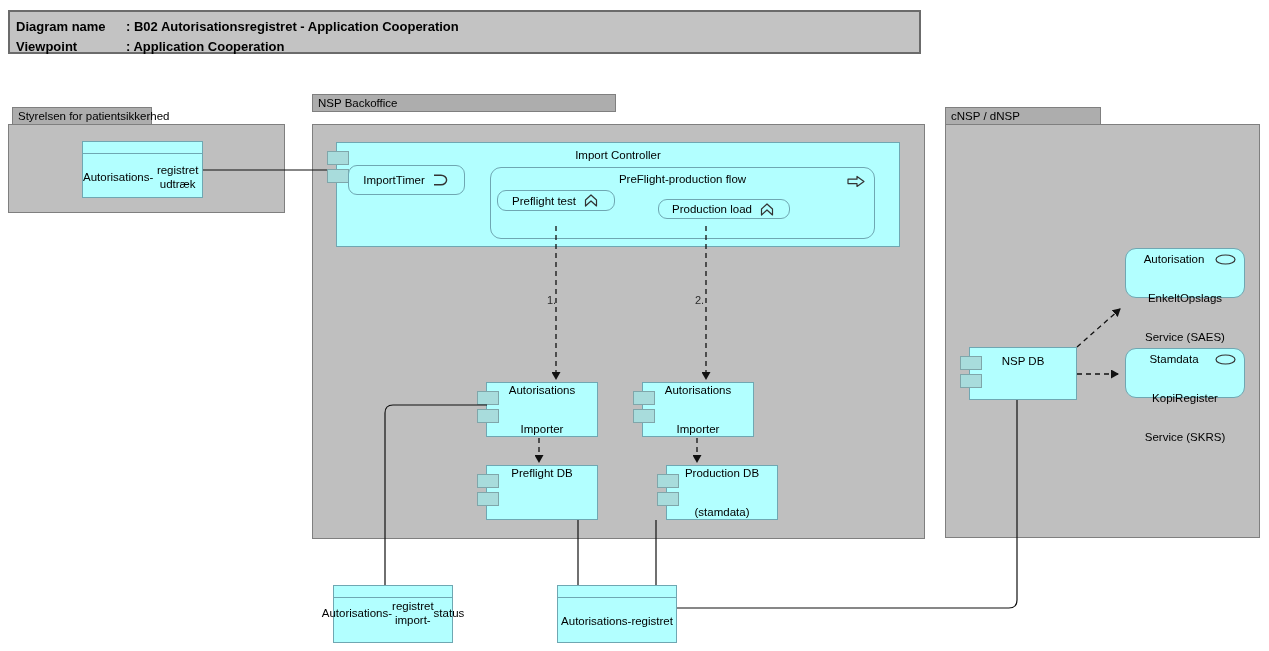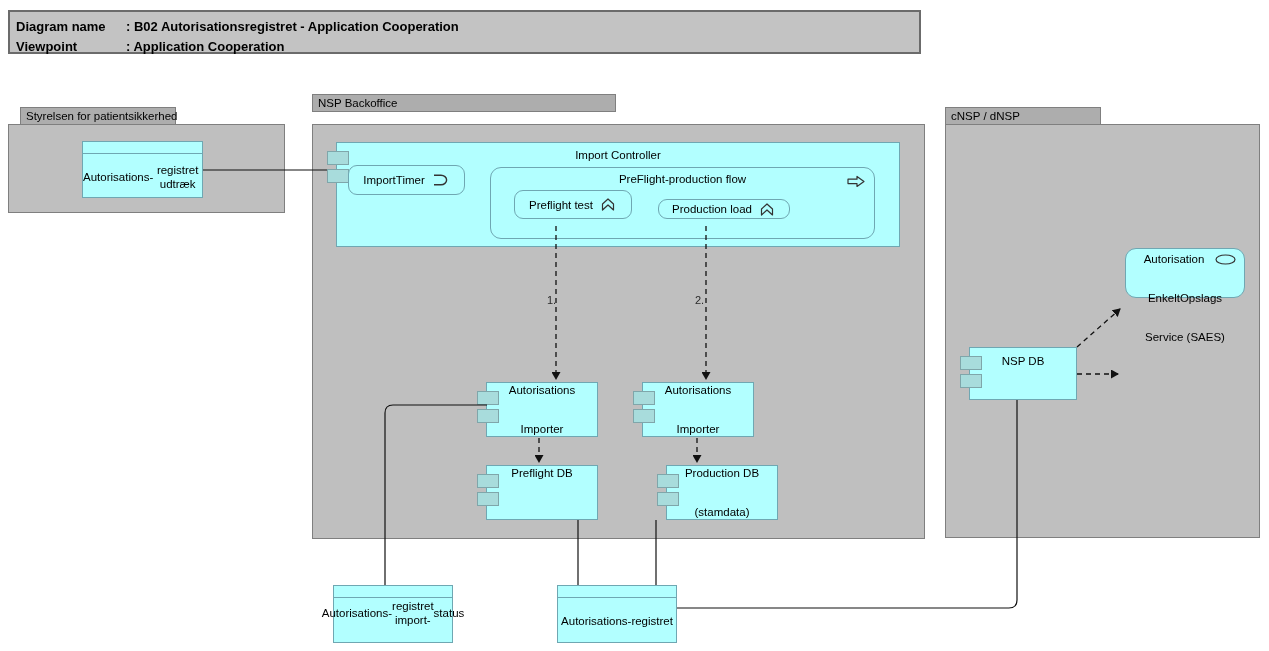--- a/index.html
+++ b/index.html
@@ -51,21 +51,21 @@
 <body>
 
 <div class="canvas">
 
   <div class="title-block">
     <div class="trow"><span class="tlabel">Diagram name</span><span>: B02 Autorisationsregistret - Application Cooperation</span></div>
     <div class="trow"><span class="tlabel">Viewpoint</span><span>: Application Cooperation</span></div>
   </div>
 
   <div class="group-body" style="left:8px;top:124px;width:277px;height:89px;"></div>
-  <div class="group-tab" style="left:20px;top:107px;width:156px;">
+  <div class="group-tab" style="left:12px;top:107px;width:140px;">
     <span>Styrelsen for patientsikkerhed</span>
   </div>
 
   <div class="group-body" style="left:312px;top:124px;width:613px;height:415px;"></div>
   <div class="group-tab" style="left:312px;top:94px;width:304px;">
     <span>NSP Backoffice</span>
   </div>
 
   <div class="group-body" style="left:945px;top:124px;width:315px;height:414px;"></div>
   <div class="group-tab" style="left:945px;top:107px;width:156px;">
@@ -95,21 +95,21 @@
 
   <div class="el rounded" style="left:348px;top:165px;width:117px;height:30px;">
     <div class="row-center">
       <span>ImportTimer</span>
       <svg class="icon-svg" width="19" height="16" viewBox="0 0 19 16">
         <path d="M3,3.2 h7 a5.6,4.8 0 0 1 0,9.6 h-7" fill="none" stroke="#333" stroke-width="1.4"></path>
       </svg>
     </div>
   </div>
 
-  <div class="el rounded" style="left:514px;top:190px;width:118px;height:29px;">
+  <div class="el rounded" style="left:497px;top:190px;width:118px;height:21px;">
     <div class="row-center">
       <span>Preflight test</span>
       <svg class="icon-svg" width="18" height="17" viewBox="0 0 18 17">
         <path d="M3.5,14 V8 L9,3 L14.5,8 V14 L9,9 Z" fill="none" stroke="#333" stroke-width="1.2" stroke-linejoin="round"></path>
       </svg>
     </div>
   </div>
 
   <div class="el rounded" style="left:658px;top:190px;width:132px;height:20px;margin-top:9px;">
     <div class="row-center">
@@ -165,20 +165,30 @@
     <svg class="abs-icon" width="21" height="11" viewBox="0 0 21 11" style="top:5px;">
       <ellipse cx="10.5" cy="5.5" rx="9.5" ry="4.5" fill="none" stroke="#333" stroke-width="1.2"></ellipse>
     </svg>
     <div class="col-center" style="padding-top:3px;">
       <span class="cline" style="margin-right:22px;">Autorisation</span>
       <span class="cline">EnkeltOpslags</span>
       <span class="cline">Service (SAES)</span>
     </div>
   </div>
 
+  <div class="el bigrounded" style="left:1125px;top:348px;width:120px;height:50px;">
+    <svg class="abs-icon" width="21" height="11" viewBox="0 0 21 11" style="top:5px;">
+      <ellipse cx="10.5" cy="5.5" rx="9.5" ry="4.5" fill="none" stroke="#333" stroke-width="1.2"></ellipse>
+    </svg>
+    <div class="col-center" style="padding-top:3px;">
+      <span class="cline" style="margin-right:22px;">Stamdata</span>
+      <span class="cline">KopiRegister</span>
+      <span class="cline">Service (SKRS)</span>
+    </div>
+  </div>
 
   <div class="el" style="left:333px;top:585px;width:120px;height:58px;">
     <div class="do-head"></div>
     <div class="do-body">
       <span class="cline">Autorisations-</span>
       <span class="cline">registret import-</span>
       <span class="cline">status</span>
     </div>
   </div>
 

